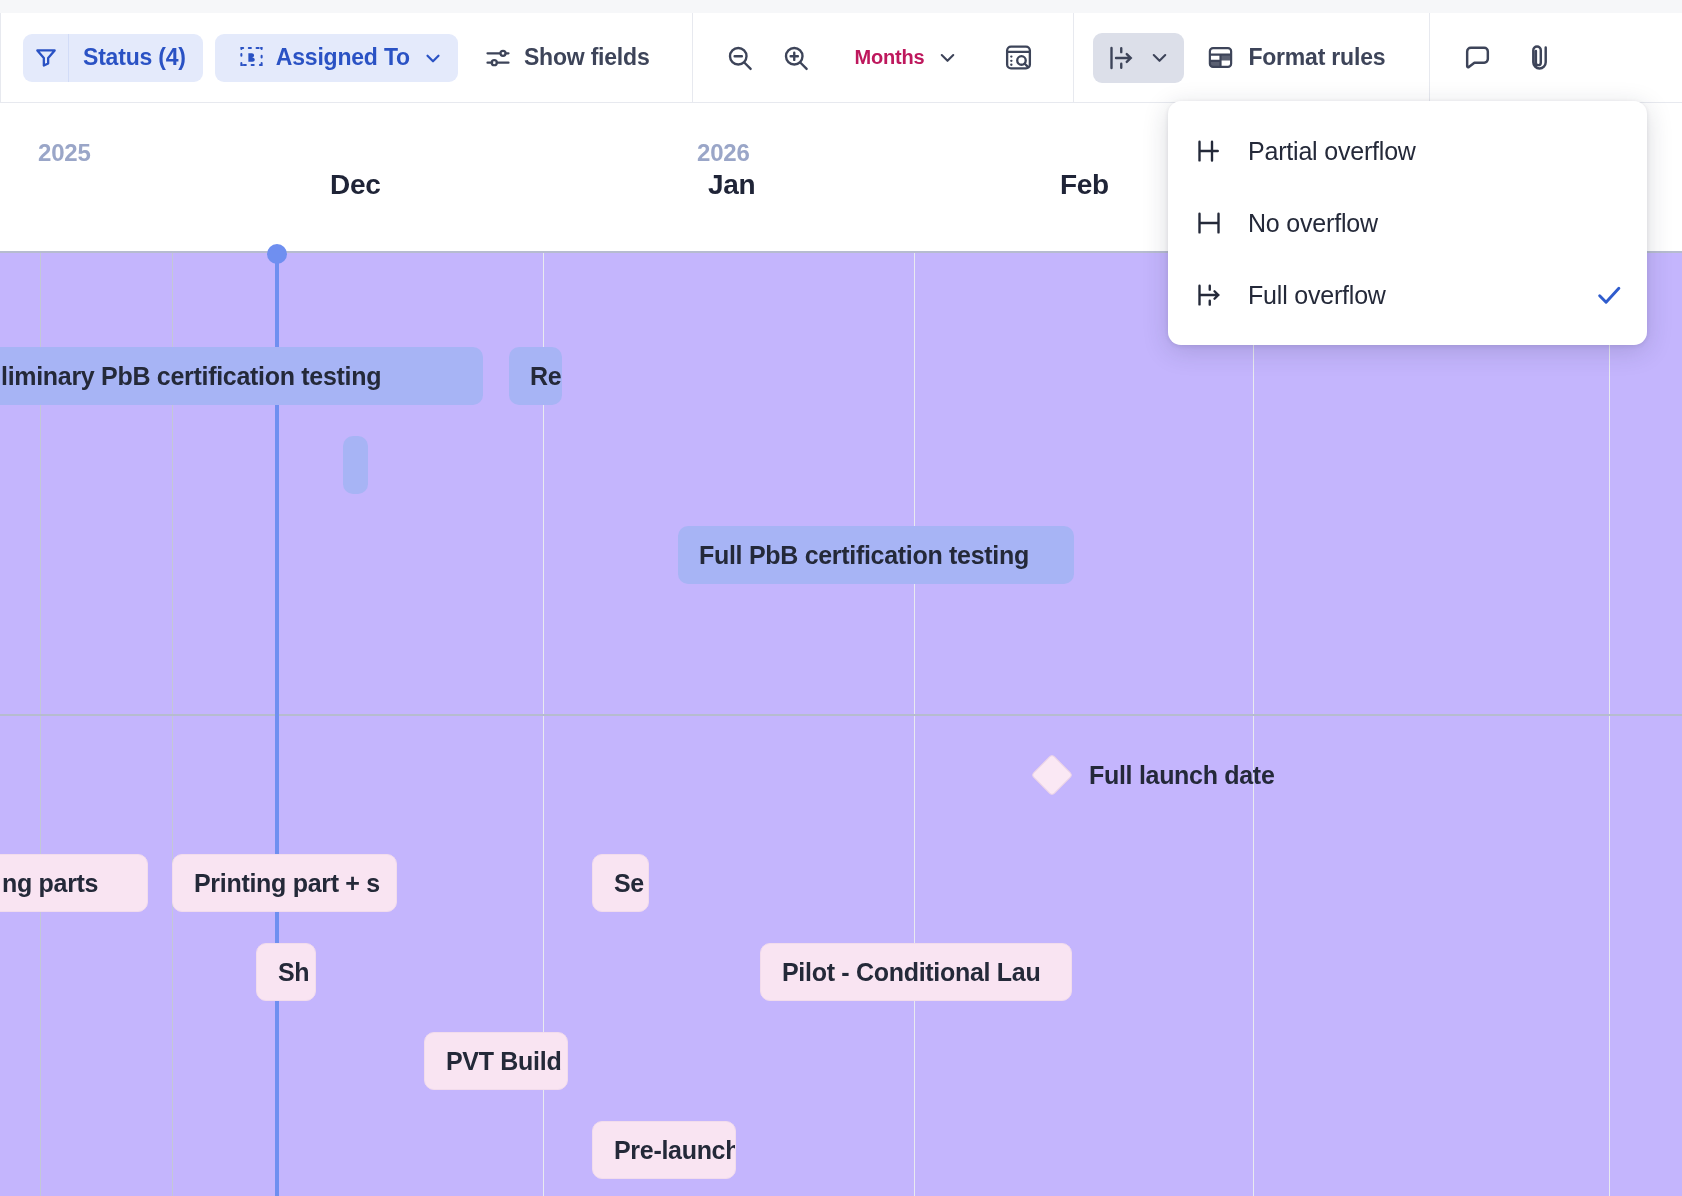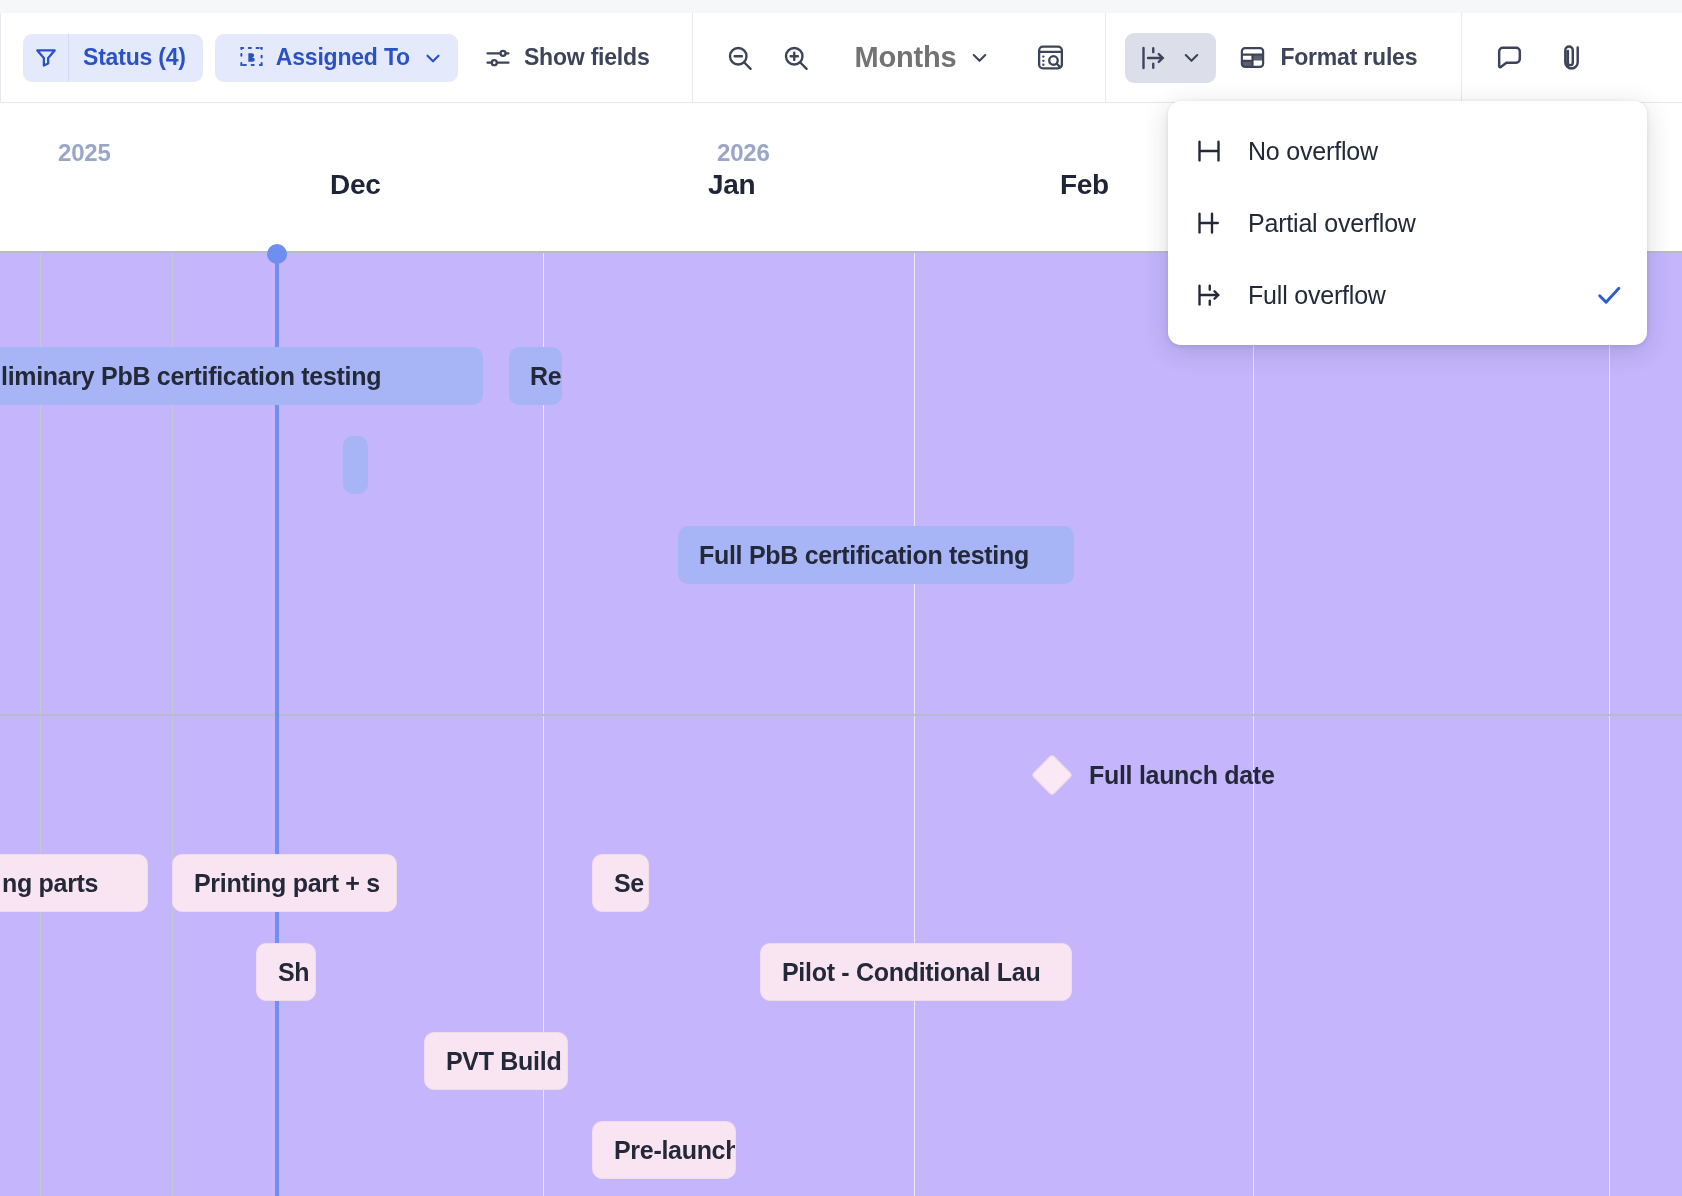--- a/index.html
+++ b/index.html
@@ -128,21 +128,21 @@
   .tb-zoom-group { display: flex; align-items: center; margin-left: 22px; gap: 6px; }
 
   .range-select {
     display: flex; align-items: center;
     height: 48px; margin-left: 26px;
     padding: 0 8px;
     border-radius: 8px;
     cursor: pointer;
   }
   .range-select .rs-label {
-    font-size: 29px; font-weight: 700; color: #737373;
+    font-size: 20px; font-weight: 700; color: #be185d;
     letter-spacing: -0.2px;
   }
   .range-select .chev { margin-left: 12px; display: flex; }
 
   .overflow-btn {
     display: flex; align-items: center;
     height: 50px;
     margin-left: 19px;
     padding: 0 13px;
     background: #dcdfe9;
@@ -208,21 +208,20 @@
     width: 1682px; height: 150px;
     background: #ffffff;
     border-bottom: 2px solid #b6bccf;
   }
   .yr-label {
     position: absolute;
     font-size: 24px;
     font-weight: 700;
     color: #9aa6c8;
     letter-spacing: -0.2px;
-    margin-left: 20px;
   }
   .mo-label {
     position: absolute;
     font-size: 28px;
     font-weight: 700;
     color: #1f2437;
     letter-spacing: -0.3px;
   }
 
   
@@ -529,35 +528,35 @@
       <span class="bar-text">Pre-launch</span>
     </div>
 
   </div>
 
   <div class="menu">
 
     <div class="menu-item">
       <span class="mi-icon">
         <svg width="30" height="30" viewBox="0 0 24 24" fill="none" stroke="#242939" stroke-width="1.9" stroke-linecap="round">
-          <path d="M4.4 4.5v15M19.6 4.5v15M5 12h14"></path>
-        </svg>
-      </span>
-      <span class="mi-label">No overflow</span>
-    </div>
-
-    <div class="menu-item">
-      <span class="mi-icon">
-        <svg width="30" height="30" viewBox="0 0 24 24" fill="none" stroke="#242939" stroke-width="1.9" stroke-linecap="round">
           <path d="M4.4 4.5v15"></path>
           <path d="M14.4 4.6v3.2M14.4 16.4v3.2"></path>
           <path d="M5 12h14M14.4 8.2v7.6"></path>
         </svg>
       </span>
       <span class="mi-label">Partial overflow</span>
+    </div>
+
+    <div class="menu-item">
+      <span class="mi-icon">
+        <svg width="30" height="30" viewBox="0 0 24 24" fill="none" stroke="#242939" stroke-width="1.9" stroke-linecap="round">
+          <path d="M4.4 4.5v15M19.6 4.5v15M5 12h14"></path>
+        </svg>
+      </span>
+      <span class="mi-label">No overflow</span>
     </div>
 
     <div class="menu-item">
       <span class="mi-icon">
         <svg width="30" height="30" viewBox="0 0 24 24" fill="none" stroke="#242939" stroke-width="1.9" stroke-linecap="round">
           <path d="M4.4 4.5v15"></path>
           <path d="M12.6 4.6v3.1M12.6 16.5v3.2"></path>
           <path d="M5 12h14.4M16.4 9l3 3-3 3"></path>
         </svg>
       </span>

